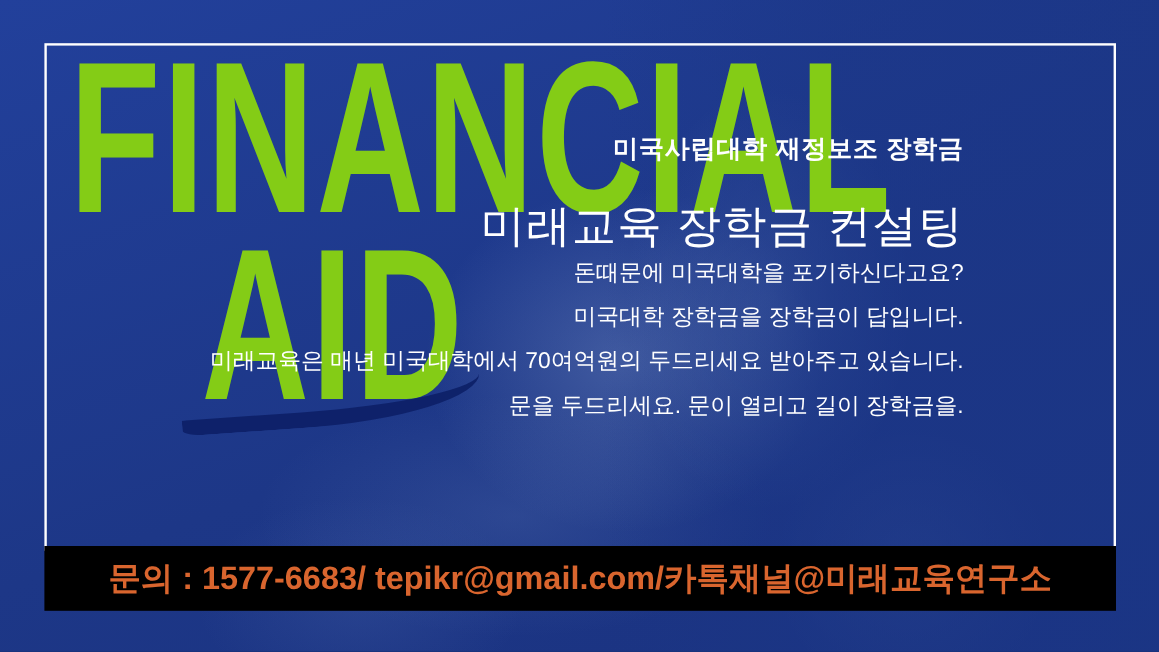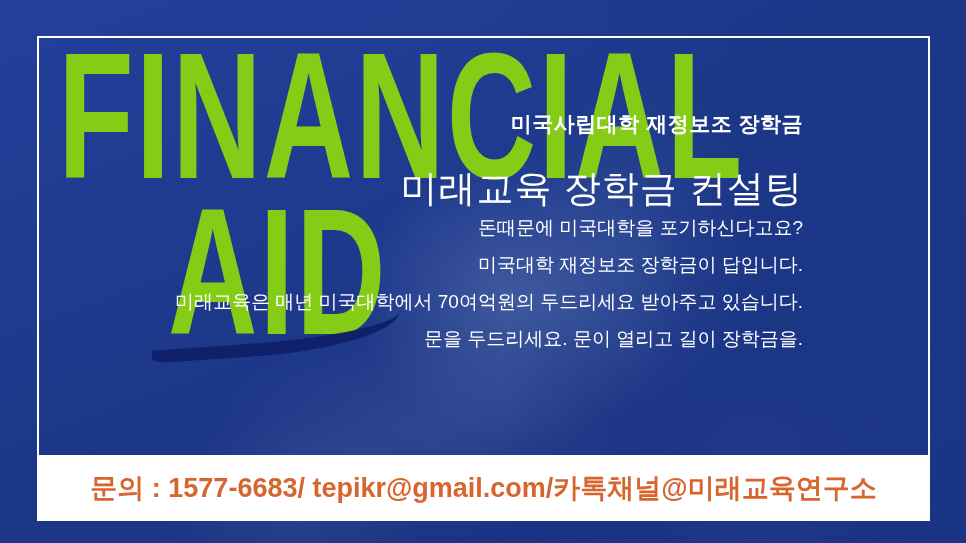--- a/index.html
+++ b/index.html
@@ -137,22 +137,22 @@
     color: #ffffff;
     font-weight: normal;
   }
 
   
   .contact-bar {
     position: absolute;
     left: 37px;
     top: 455px;
     width: 893px;
-    height: 66px;
-    background: #ffffff;
+    height: 54px;
+    background: #000000;
     display: flex;
     align-items: center;
     justify-content: center;
     box-sizing: border-box;
   }
   .contact-text {
     font-size: 27px;
     font-weight: bold;
     color: #d9652e;
     letter-spacing: 0px;
@@ -173,21 +173,21 @@
 
   <div class="pen-curve"></div>
 
   <div class="frame"></div>
 
   <div class="content">
     <div class="eyebrow">미국사립대학 재정보조 장학금</div>
     <div class="headline">미래교육 장학금 컨설팅</div>
     <div class="body-lines">
       <div class="body-line">돈때문에 미국대학을 포기하신다고요?</div>
-      <div class="body-line">미국대학 재정보조 장학금이 답입니다.</div>
+      <div class="body-line">미국대학 장학금을 장학금이 답입니다.</div>
       <div class="body-line">미래교육은 매년 미국대학에서 70여억원의 두드리세요 받아주고 있습니다.</div>
       <div class="body-line">문을 두드리세요. 문이 열리고 길이 장학금을.</div>
     </div>
   </div>
 
   <div class="contact-bar">
     <div class="contact-text">문의 : 1577-6683/ tepikr@gmail.com/카톡채널@미래교육연구소</div>
   </div>
 
 </div>

